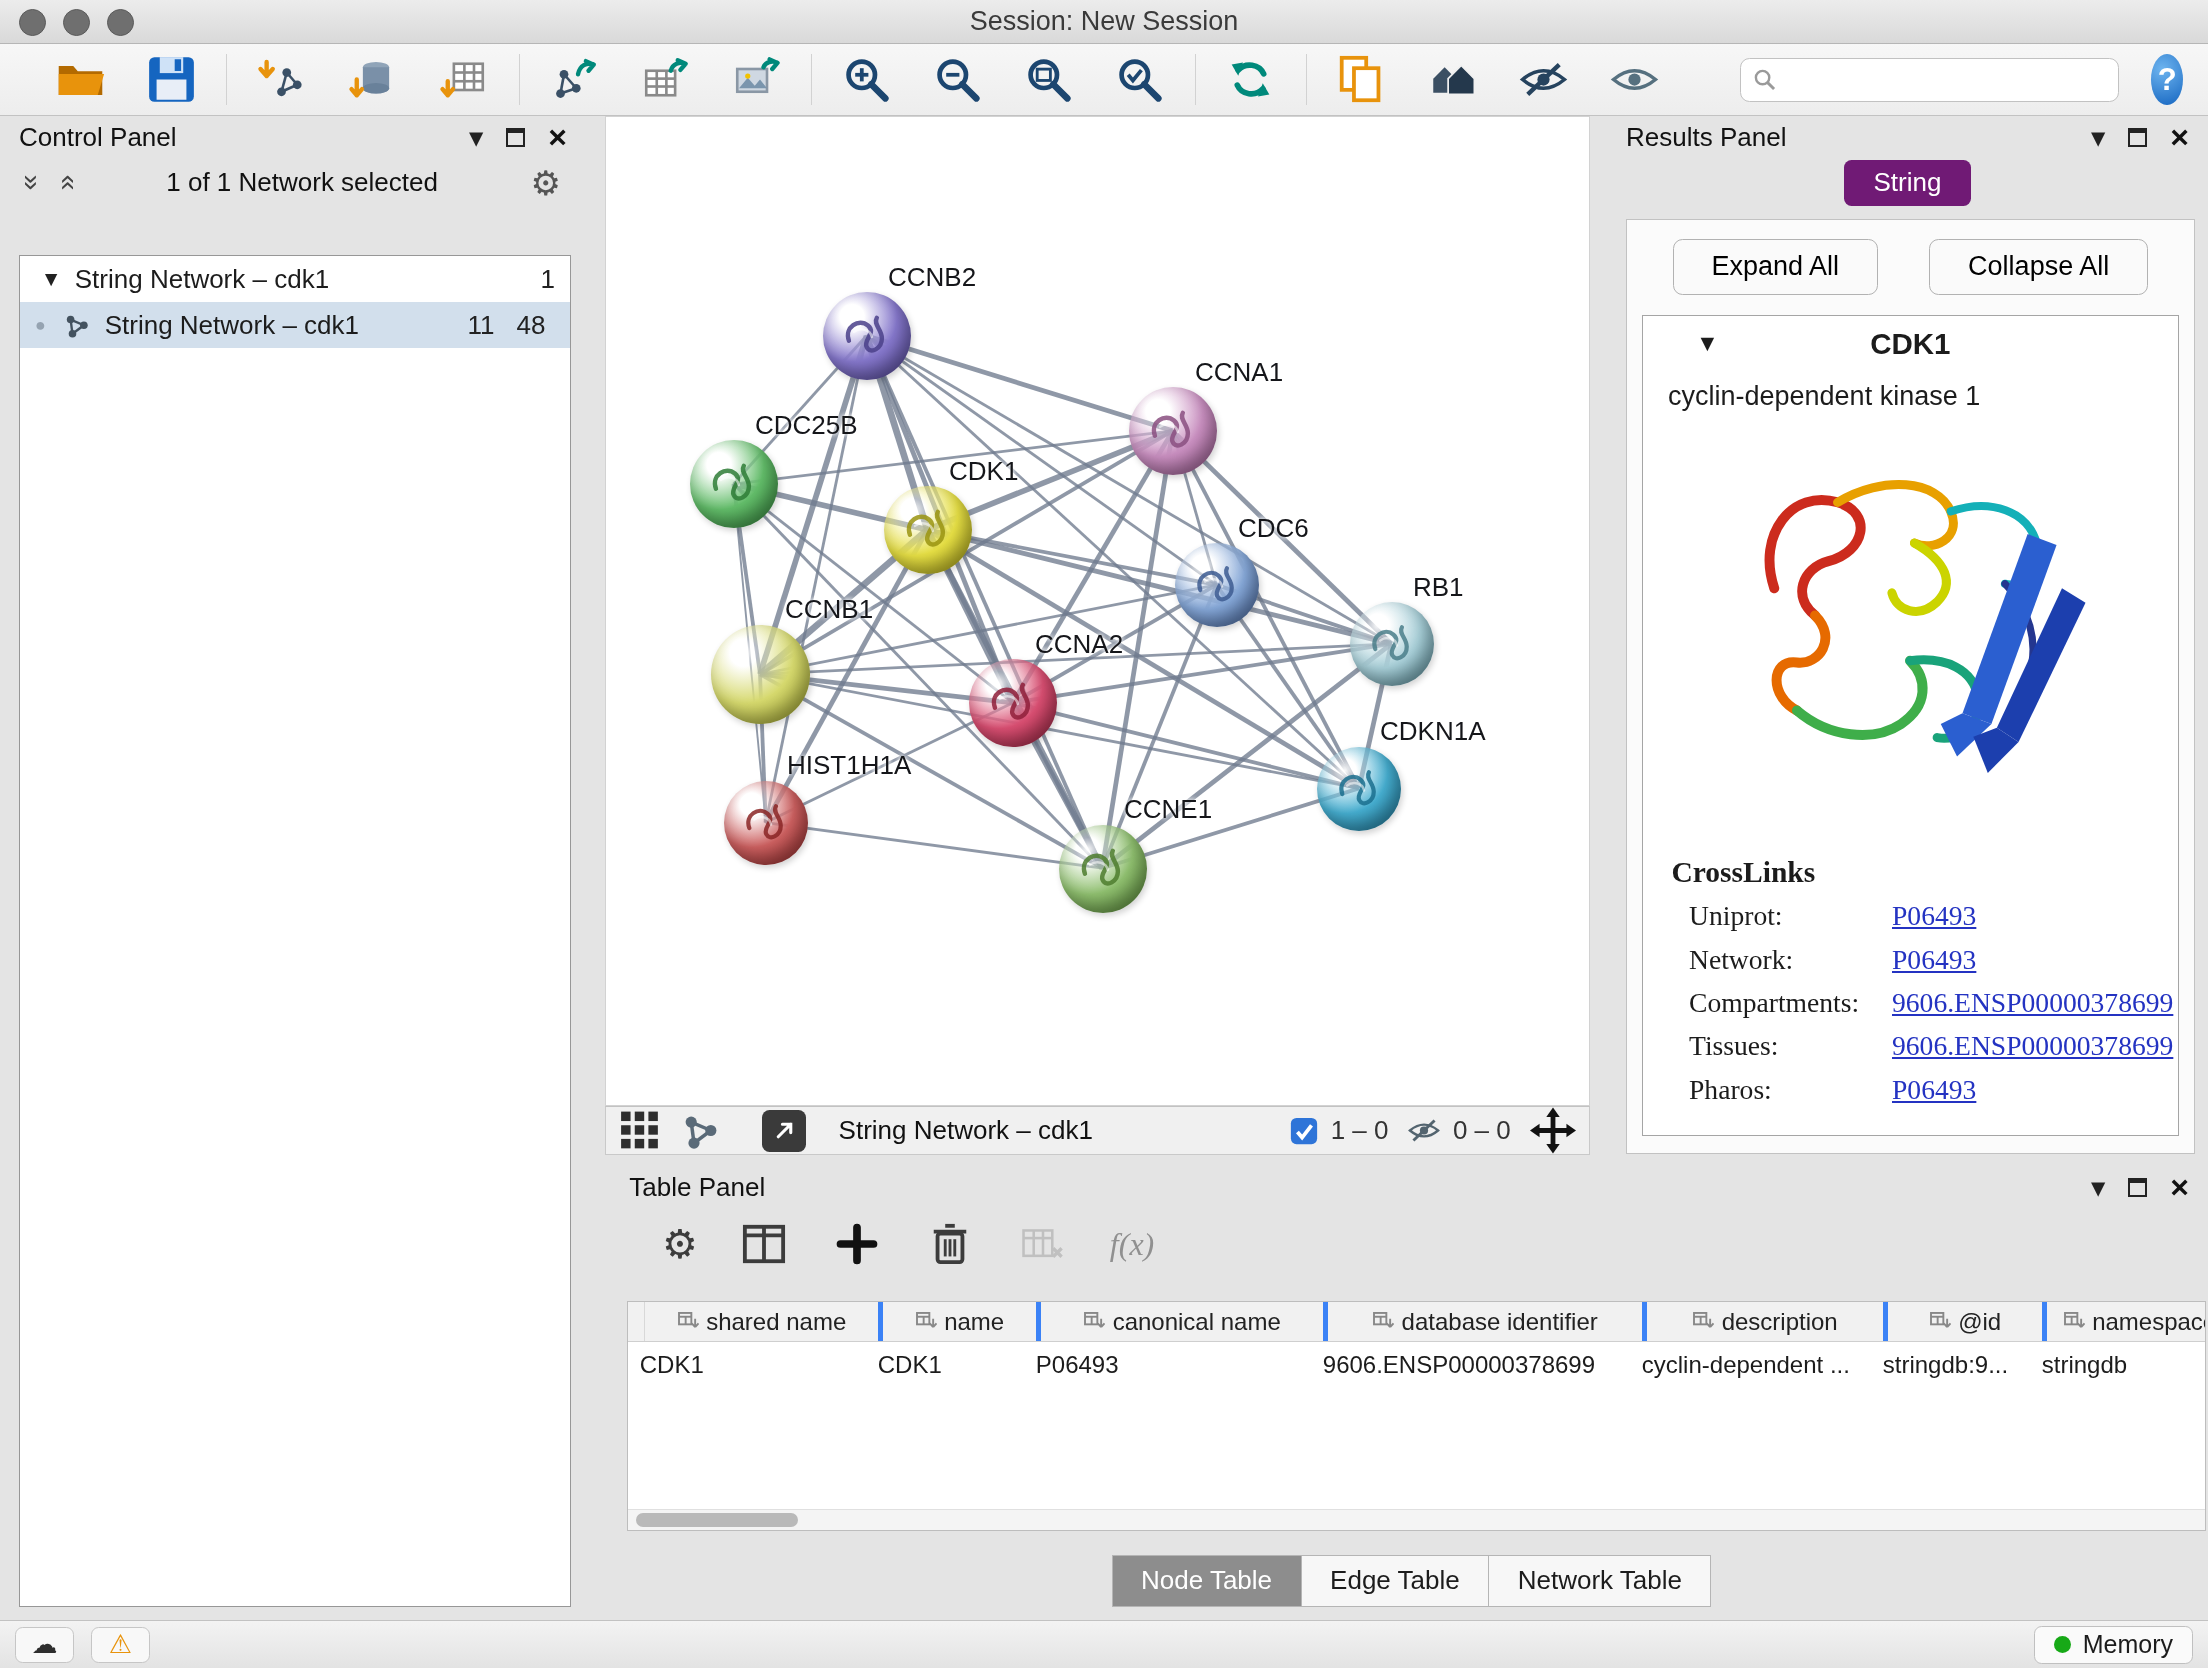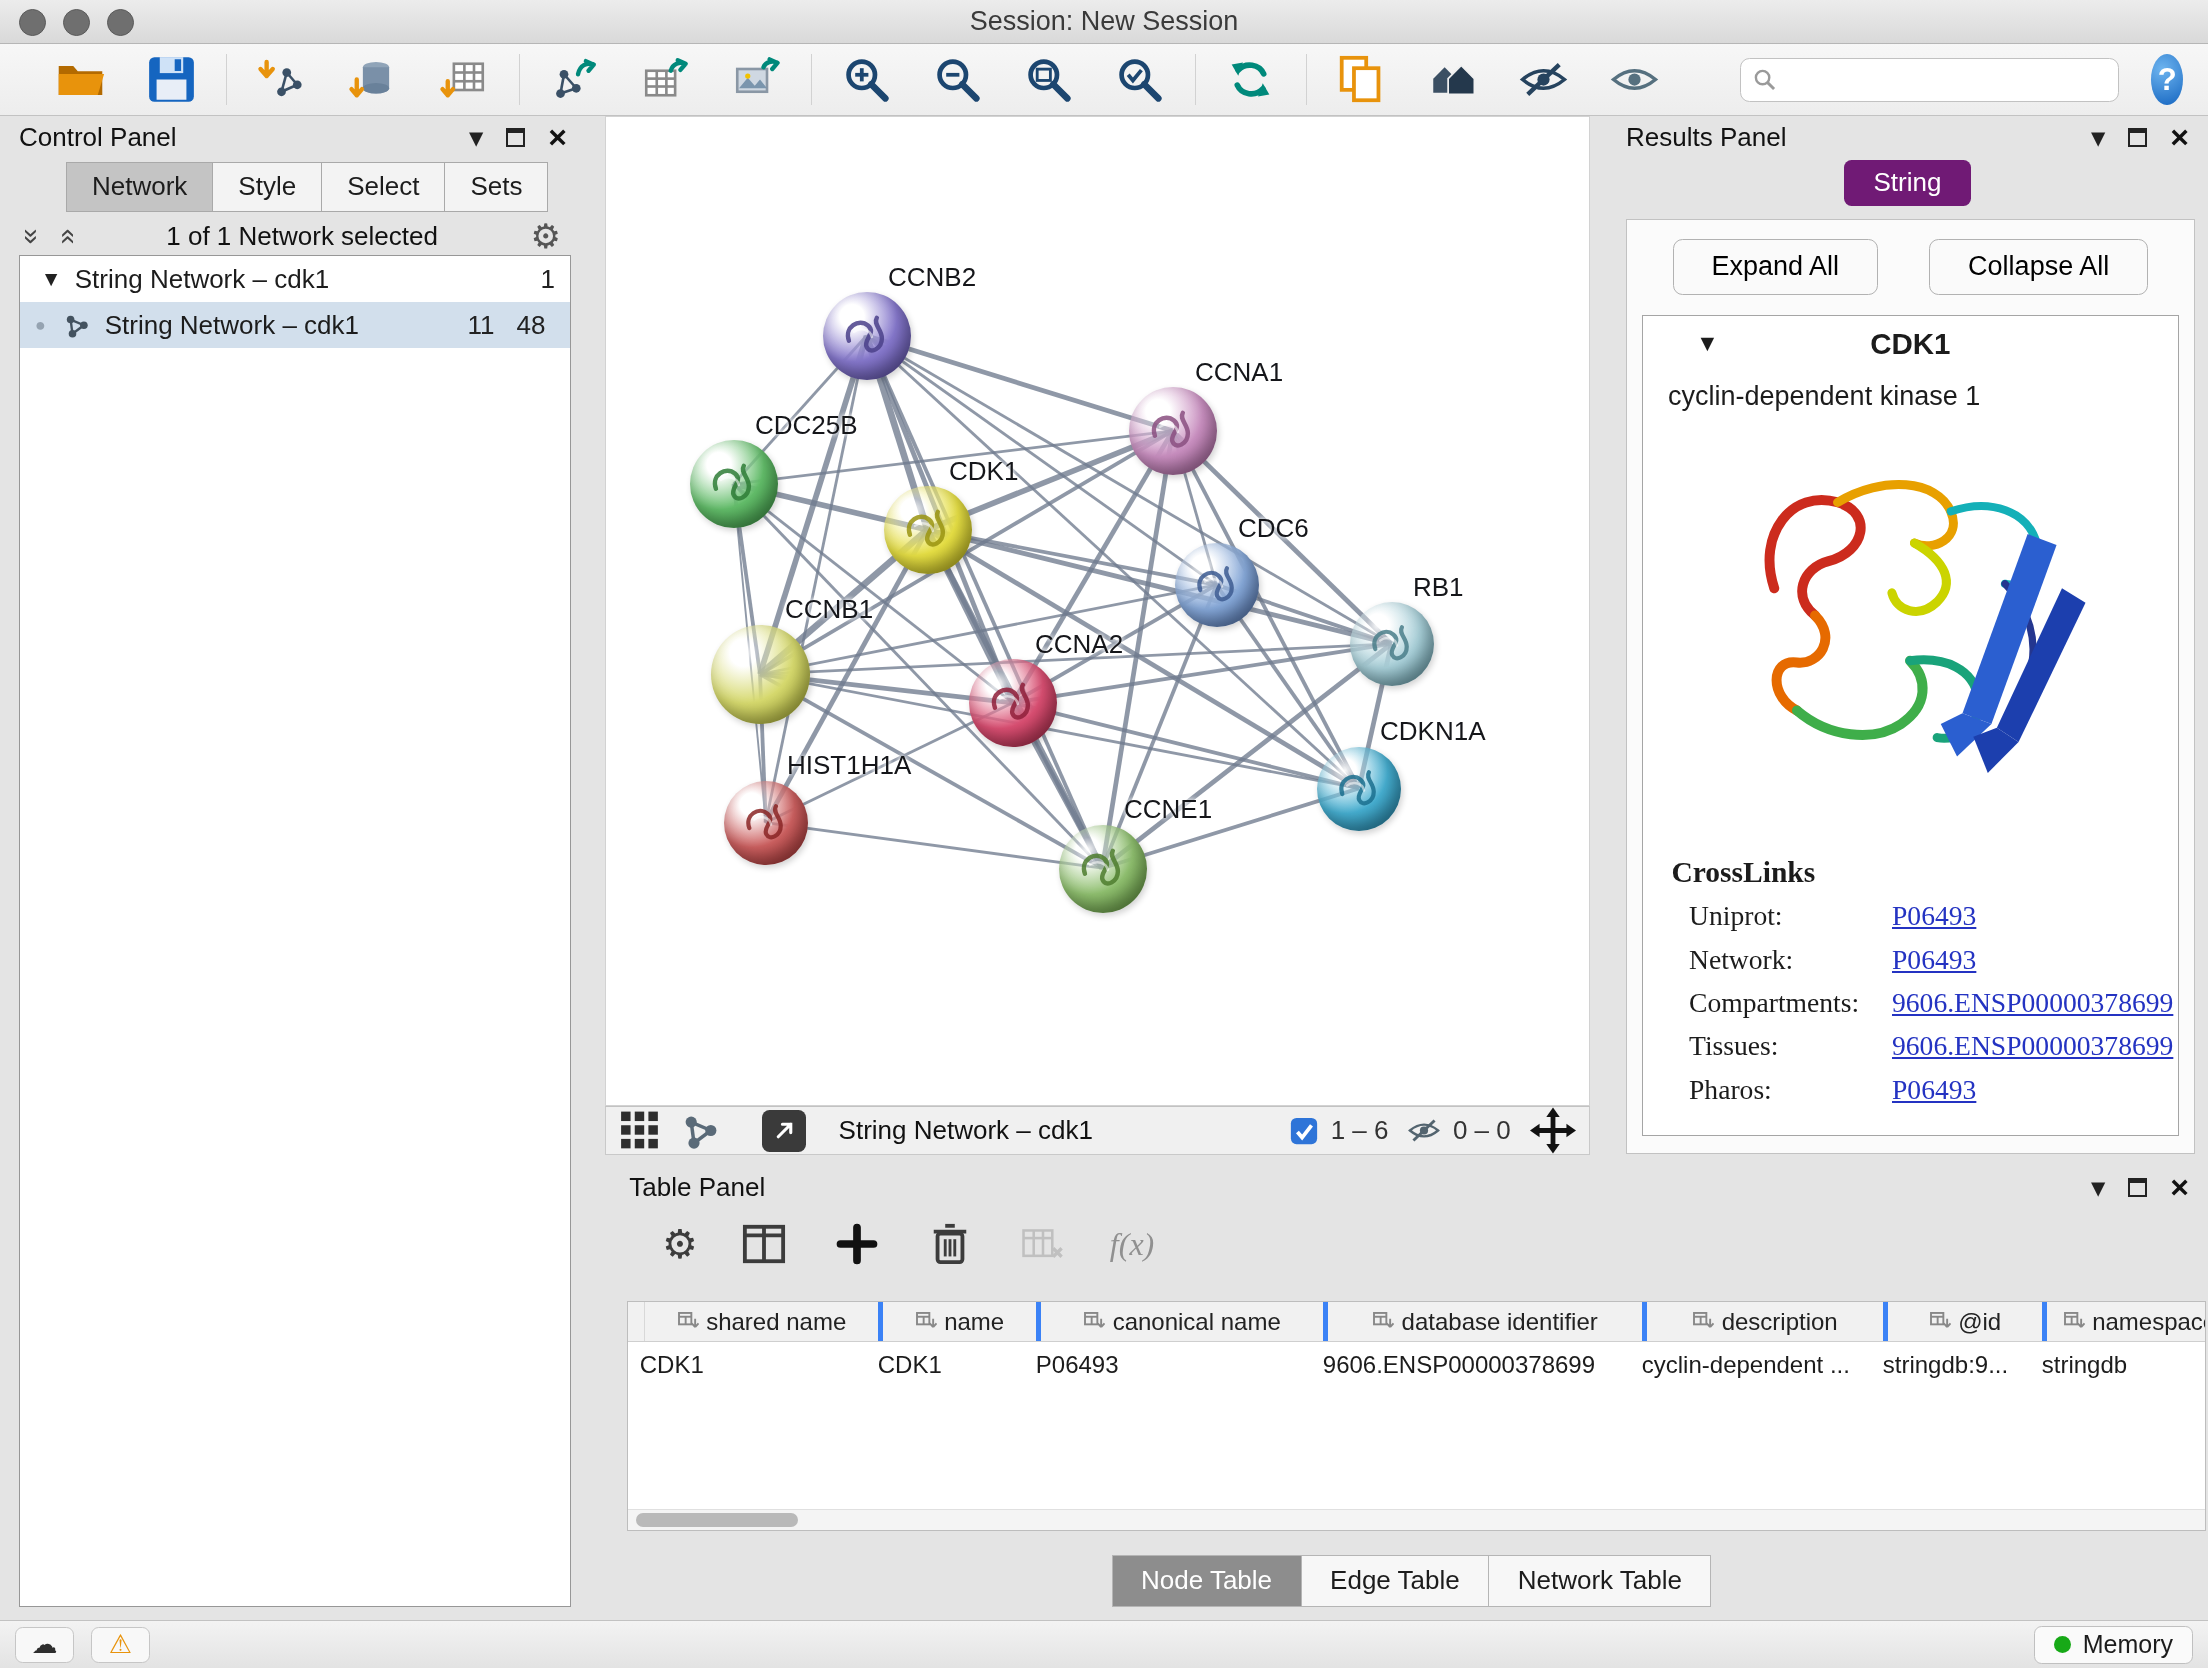--- a/index.html
+++ b/index.html
@@ -277,26 +277,20 @@
 
 <div class="control-panel">
   <div class="panel-titlebar">
     <span>Control Panel</span>
     <span class="panel-ctrls">
       <span class="pc-arrow">▾</span>
       <span class="pc-float"></span>
       <span class="pc-close">×</span>
     </span>
   </div>
-  <div class="cp-tabs">
-      <div class="cp-tab selected">Network</div>
-      <div class="cp-tab">Style</div>
-      <div class="cp-tab">Select</div>
-      <div class="cp-tab">Sets</div>
-    </div>
   <div class="cp-selectbar">
     <span class="chev down">»</span>
     <span class="chev up">»</span>
     <span class="cp-status">1 of 1 Network selected</span>
     <span class="gear">⚙</span>
   </div>
   <div class="tree-box">
     <div class="tree-row">
       <span class="tri">▼</span>
       <span class="tree-label">String Network – cdk1</span>
@@ -477,21 +471,21 @@
           <path d="M6,18 L18,6 M10,6 h8 v8" fill="none" stroke="#fff" stroke-width="3" stroke-linecap="round"></path>
         </svg>
     </span>
     <span class="nsb-title">String Network – cdk1</span>
     <span class="spacer"></span>
     <span class="nsb-count">
       <svg width="30" height="30" viewBox="0 0 32 32">
           <rect x="2" y="2" width="28" height="28" rx="6" fill="#2e74d8"></rect>
           <path d="M9,17 l5,6 l10,-13" fill="none" stroke="#fff" stroke-width="4"></path>
         </svg>
-      <span>1 – 6</span>
+      <span>1 – 0</span>
     </span>
     <span class="nsb-count">
       <svg width="34" height="27" viewBox="0 0 56 46">
           <path d="M4,23 Q28,3 52,23 Q28,43 4,23 Z" fill="none" stroke="#53646f" stroke-width="4"></path>
           <circle cx="28" cy="23" r="7" fill="#53646f"></circle>
           <line x1="10" y1="40" x2="46" y2="6" stroke="#53646f" stroke-width="5"></line>
         </svg>
       <span>0 – 0</span>
     </span>
     <span class="tb-icon" style="width:46px;height:46px">

